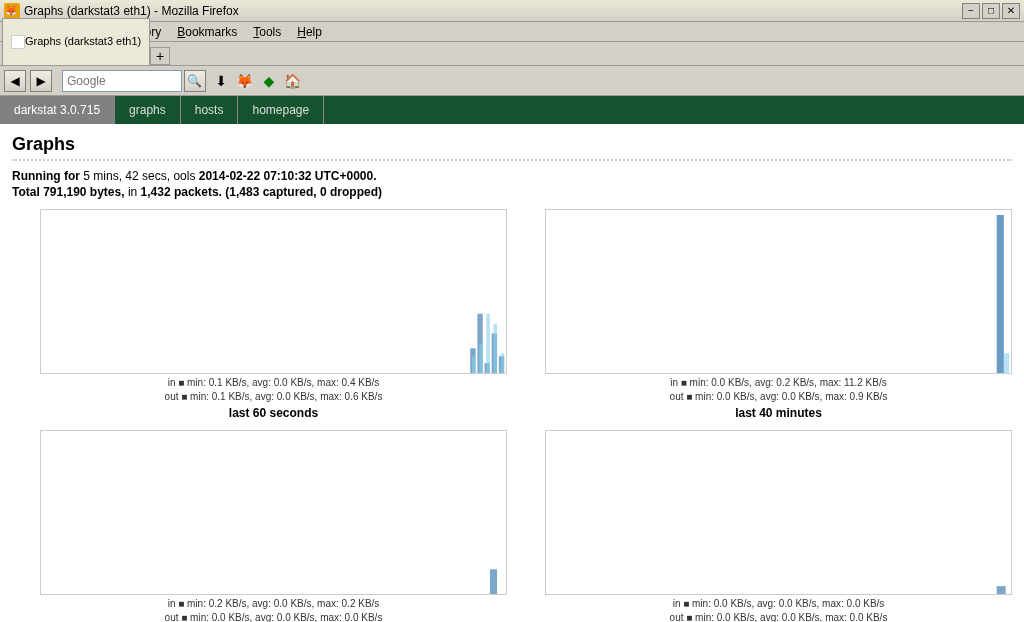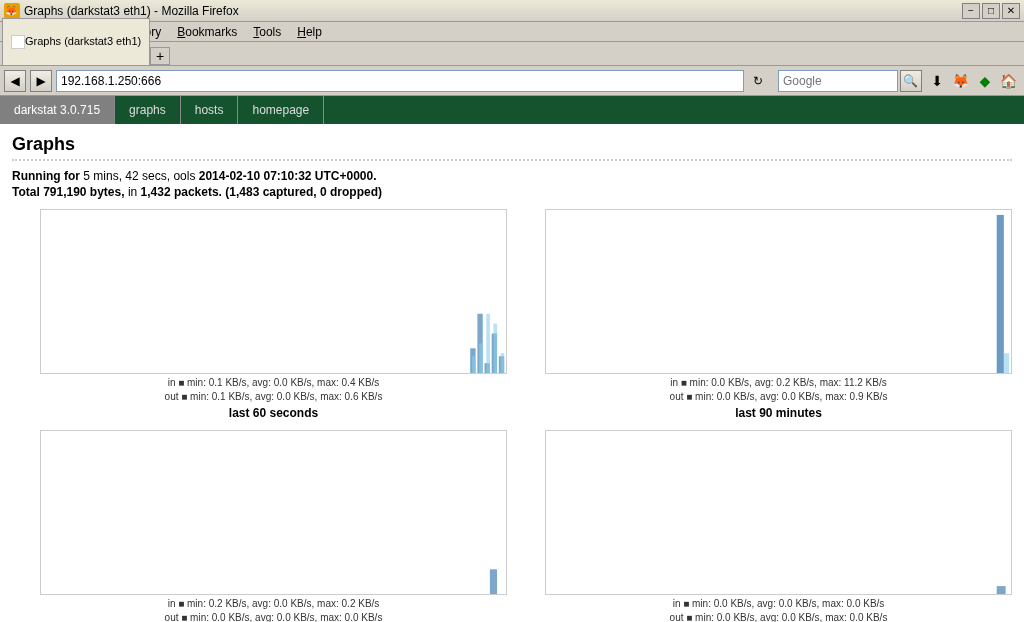--- a/index.html
+++ b/index.html
@@ -166,24 +166,20 @@
   <div class="browser-tab">
     <div class="tab-icon"></div>
     <span>Graphs (darkstat3 eth1)</span>
   </div>
   <div class="new-tab-btn">+</div>
 </div>
 
 <div class="nav-bar">
   <button class="nav-btn">◀</button>
   <button class="nav-btn">▶</button>
-  <div class="address-bar">
-    <input class="address-input" type="text" value="192.168.1.250:666" style="">
-    <span class="refresh-btn">↻</span>
-  </div>
   <div class="search-bar">
     <input class="search-input" type="text" placeholder="Google" style="">
     <div class="search-icon-btn">🔍</div>
   </div>
   <div class="nav-extras">
     <span class="nav-extra-btn">⬇</span>
     <span class="nav-extra-btn">🦊</span>
     <span class="nav-extra-btn" style="color:green;">◆</span>
     <span class="nav-extra-btn">🏠</span>
   </div>
@@ -204,21 +200,21 @@
   </div>
 </div>
 
 <div class="content">
   <div class="page-title">Graphs</div>
 
   <div class="status-line">
     <strong>Running for</strong>
     <span>5 mins, 42 secs,</span>
     <span>ools</span>
-    <strong>2014-02-10 07:10:32 UTC+0000.</strong>
+    <strong>2014-02-22 07:10:32 UTC+0000.</strong>
   </div>
   <div class="status-line">
     <strong>Total</strong>
     <strong>791,190 bytes,</strong>
     <span>in</span>
     <strong>1,432 packets.</strong>
     <strong>(1,483 captured, 0 dropped)</strong>
   </div>
 
   <div class="graphs-grid">
@@ -252,21 +248,21 @@
         <svg viewBox="0 0 260 165" preserveAspectRatio="none">
 
           <rect x="252" y="5" width="4" height="160" fill="#4682b4" opacity="0.8"></rect>
           <rect x="256" y="145" width="3" height="20" fill="#87ceeb" opacity="0.6"></rect>
         </svg>
       </div>
       <div class="graph-stats">
         <span>in ■ min: 0.0 KB/s, avg: 0.2 KB/s, max: 11.2 KB/s</span><br>
         <span>out ■ min: 0.0 KB/s, avg: 0.0 KB/s, max: 0.9 KB/s</span>
       </div>
-      <div class="graph-label">last 90 minutes</div>
+      <div class="graph-label">last 40 minutes</div>
     </div>
 
     <div class="graph-cell">
       <div class="graph-canvas">
         <svg viewBox="0 0 260 165" preserveAspectRatio="none">
 
           <rect x="251" y="140" width="4" height="25" fill="#4682b4" opacity="0.7"></rect>
         </svg>
       </div>
       <div class="graph-stats">

